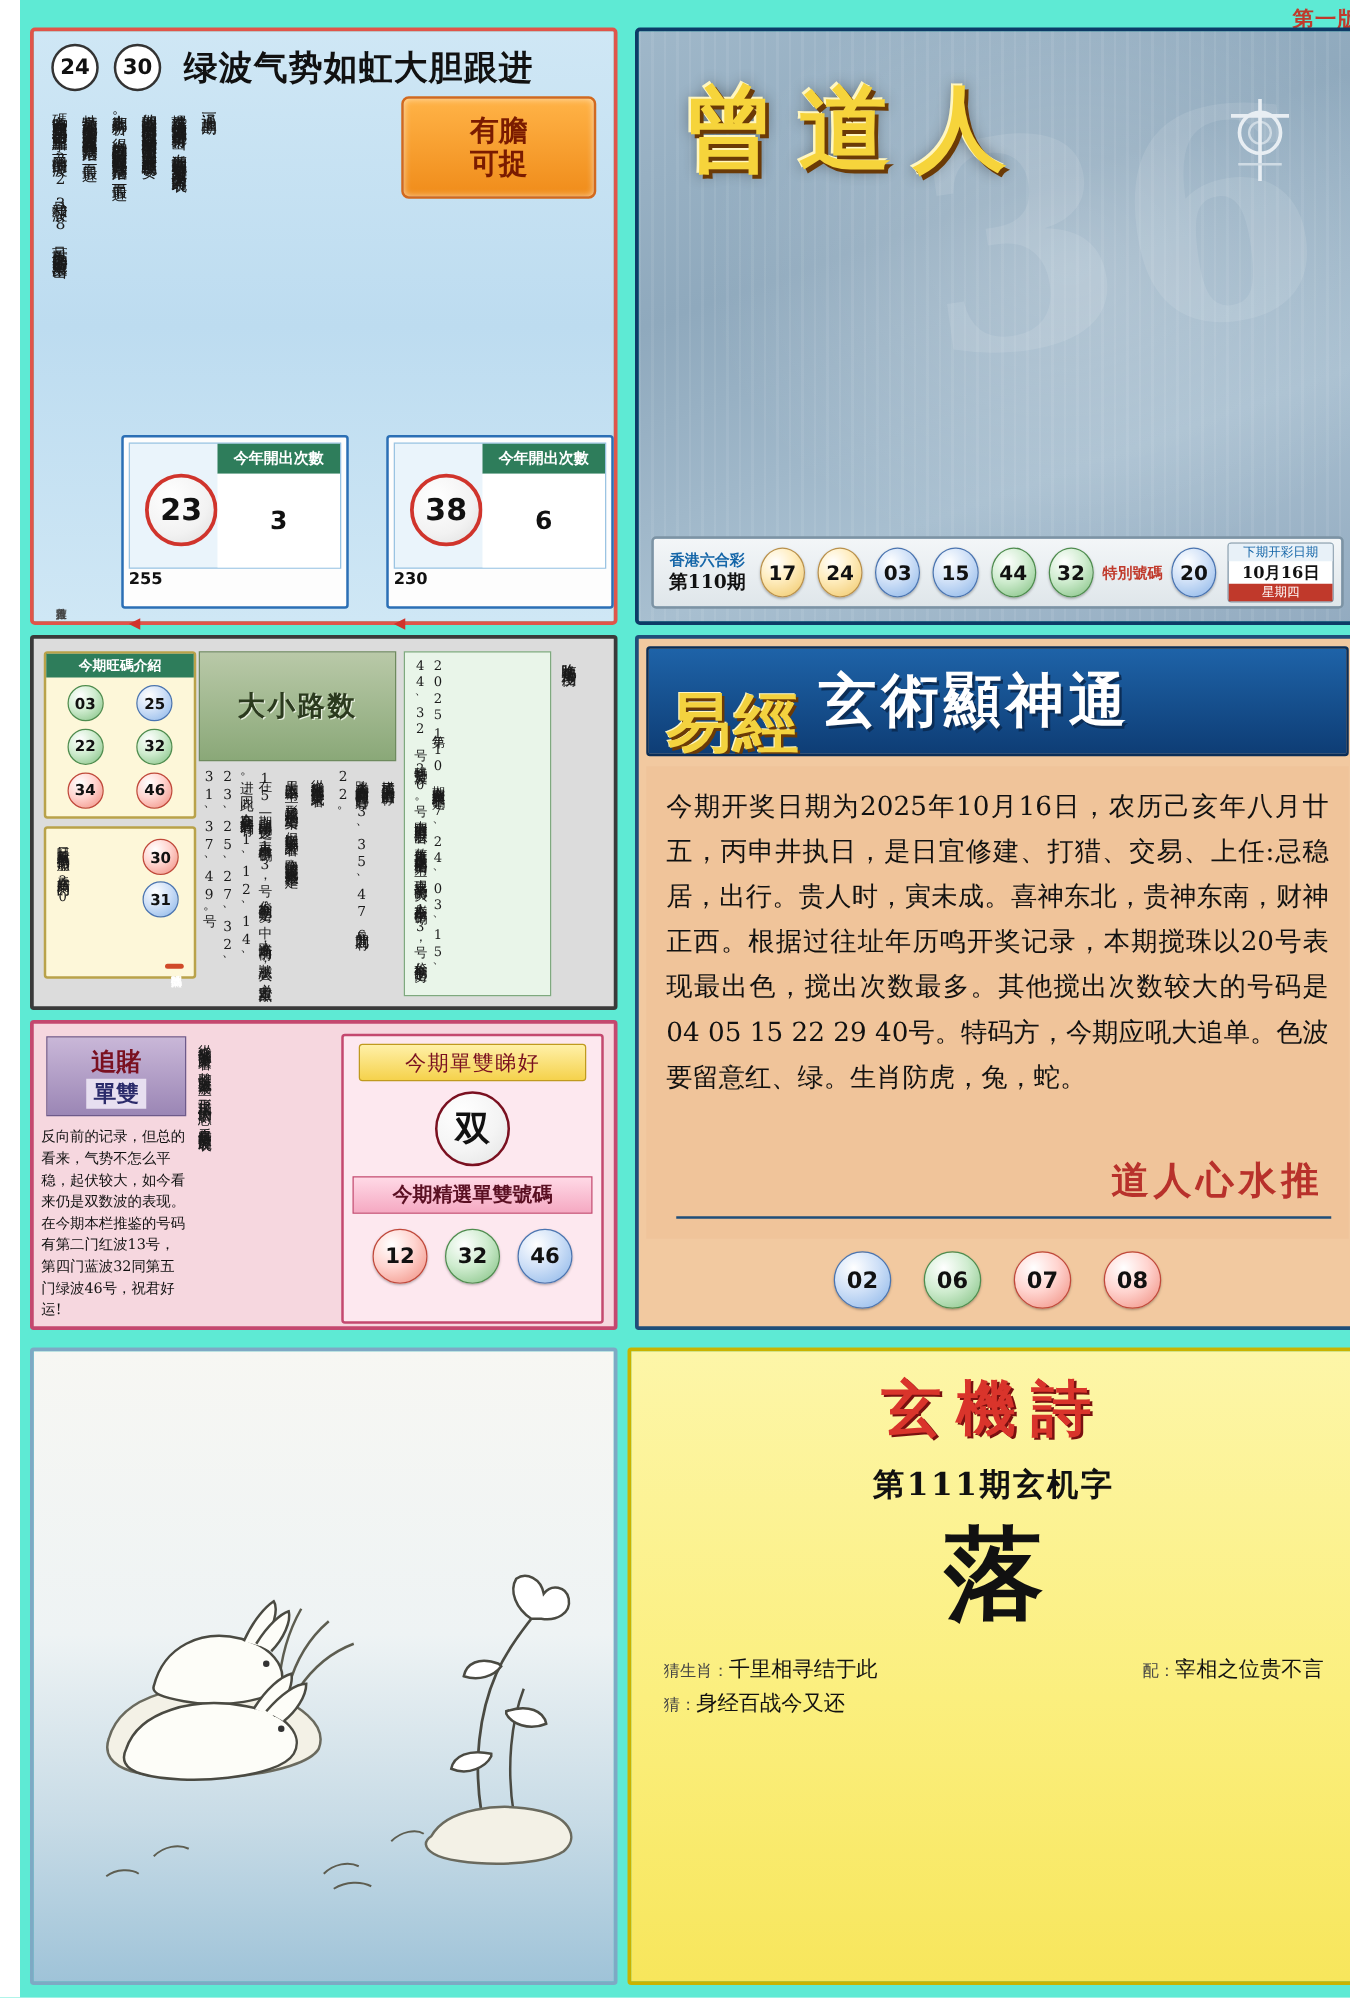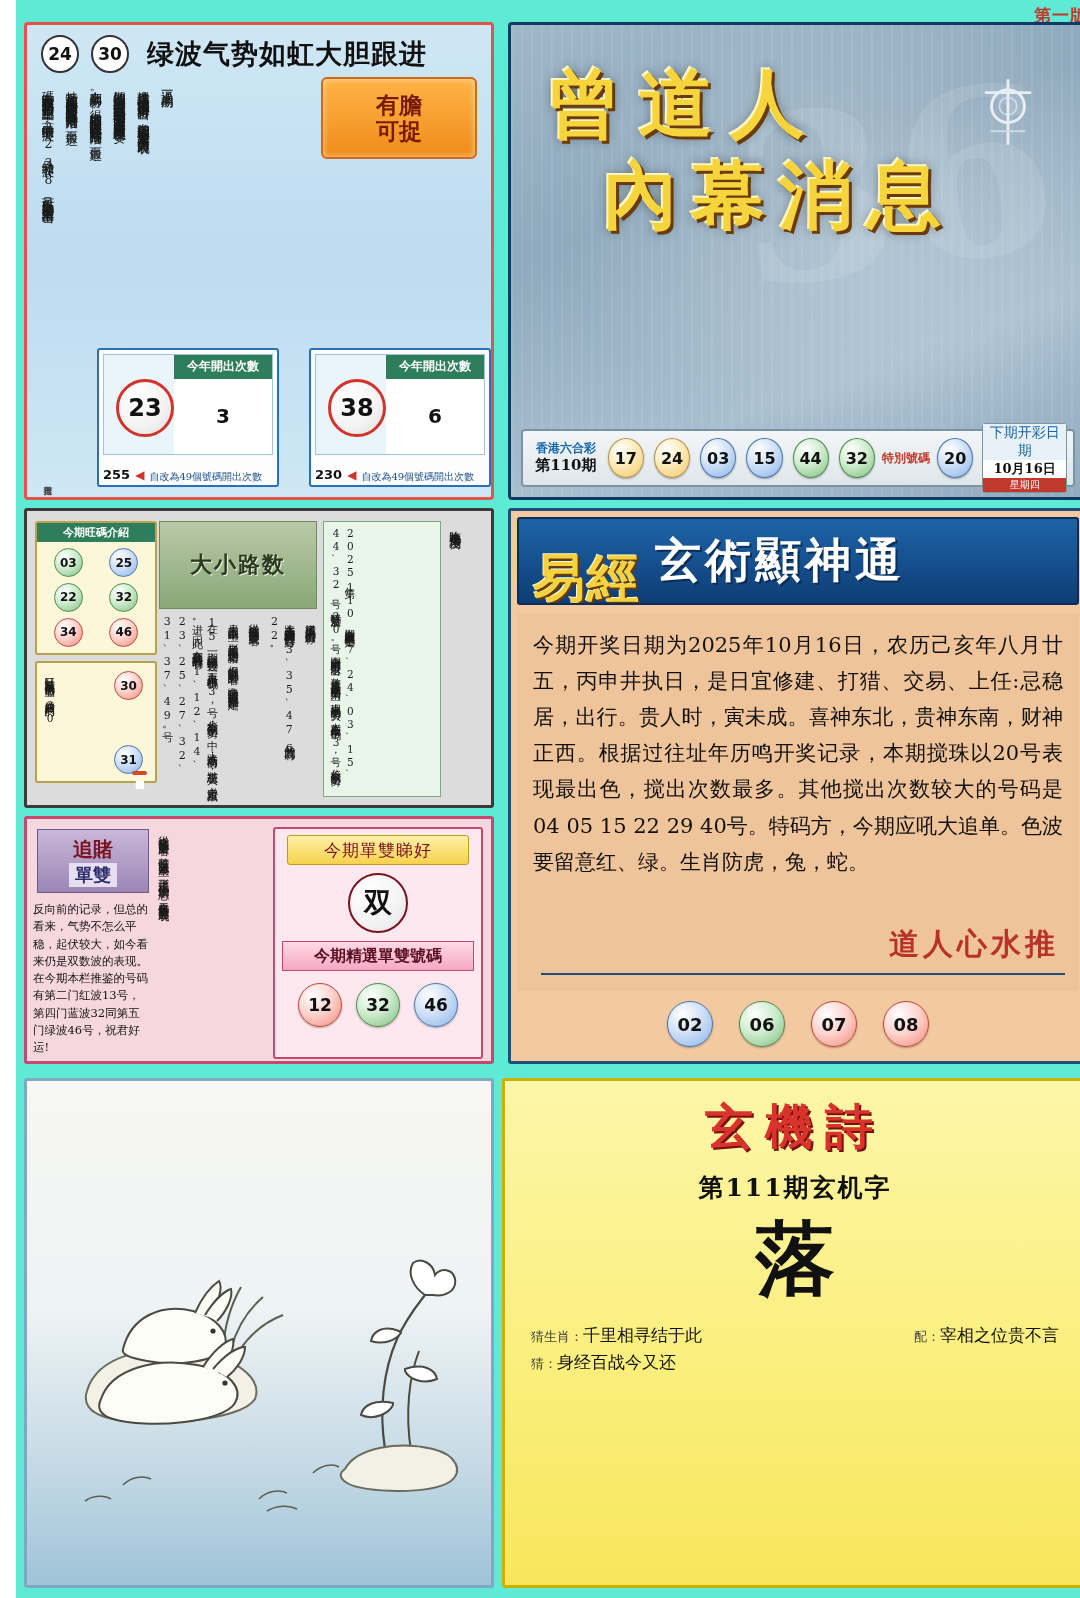--- a/index.html
+++ b/index.html
@@ -82,22 +82,22 @@
     background:#2e7d5b;color:#fff;font-size:12px;font-weight:bold;
     padding:4px 2px;text-align:center;line-height:1.3;
     font-family:"DejaVu Serif",serif;
   }
   .stat-value{
     flex:1;display:flex;align-items:center;justify-content:center;
     font-size:20px;font-weight:bold;color:#111;background:#fff;
   }
   .stat-foot{
     position:absolute;left:4px;right:4px;bottom:3px;height:26px;
-    display:flex;align-items:flex-end;gap:5px;
-    font-size:11px;color:#111;
+    display:flex;align-items:flex-start;gap:20px;
+    font-size:11px;color:#111;flex-direction:column;
   }
   .stat-foot .num{font-weight:bold;font-size:13px;}
   .stat-foot .arrow{color:#d0342c;font-size:12px;}
   .stat-foot .cn{font-size:10px;line-height:1.15;color:#1a4f8a;font-family:"DejaVu Serif",serif;}
   #stat1{left:70px;}
   #stat2{left:282px;}
   .sig{
     position:absolute;left:14px;bottom:18px;
     font-size:9px;color:#444;writing-mode:vertical-rl;text-orientation:upright;
     font-family:"DejaVu Serif",serif;
@@ -164,21 +164,21 @@
   .ball.blue{background:radial-gradient(circle at 34% 28%,#ffffff,#cfe0f7 45%,#89b4e8);border-color:#4a74b0;}
   .ball.red{background:radial-gradient(circle at 34% 28%,#ffffff,#ffd4cf 45%,#ef8a7c);border-color:#c0483a;}
   #rb-special{
     width:58px;text-align:center;color:#c0392b;font-weight:bold;font-size:12px;
     font-family:"DejaVu Serif",serif;line-height:1.2;
   }
   #rb-date{
     width:92px;margin-left:4px;text-align:center;border:1px solid #7c93a4;
     background:#fff;border-radius:3px;font-family:"DejaVu Serif",serif;
   }
-  #rb-date .d0{font-size:14px;color:#1566a8;background:#e8f1f8;}
+  #rb-date .d0{font-size:10px;color:#1566a8;background:#e8f1f8;}
   #rb-date .d1{font-size:13px;font-weight:bold;color:#111;}
   #rb-date .d2{font-size:10px;color:#fff;background:#c0392b;}
 
   
   #panel-mid{
     left:8px;top:508px;width:470px;height:300px;
     background:#dcdcdc;border:3px solid #3a3a3a;border-radius:3px;
     padding:5px;box-sizing:border-box;
   }
   .mini-head{
@@ -204,21 +204,21 @@
   .tag-v{
     position:absolute;writing-mode:vertical-rl;text-orientation:upright;
     font-size:9px;color:#fff;background:#d04a2a;padding:2px 1px;border-radius:2px;
     font-family:"DejaVu Serif",serif;
   }
   #mid-box2{
     position:absolute;left:8px;top:150px;width:118px;height:118px;
     background:#fdf7d9;border:2px solid #b9a24a;border-radius:3px;
   }
   #mid-box2 .bb{position:absolute;right:12px;top:8px;}
-  #mid-box2 .bb2{position:absolute;right:12px;top:42px;margin-top:40px;}
+  #mid-box2 .bb2{position:absolute;right:12px;top:42px;}
   #mid-box2 .txt{
     position:absolute;left:6px;top:6px;
   }
   #mid-art{
     position:absolute;left:132px;top:10px;width:156px;height:86px;
     background:linear-gradient(180deg,#b9c9a8,#8aa878);
     border:1px solid #6e8a5e;
     display:flex;align-items:center;justify-content:center;
     font-family:"DejaVu Serif",serif;color:#2b3a1e;font-size:22px;font-weight:bold;
     letter-spacing:2px;
@@ -449,21 +449,20 @@
     <svg id="banner-emblem" viewBox="0 0 60 72">
       <circle cx="30" cy="30" r="17" fill="none" stroke="#e8eef3" stroke-width="3"></circle>
       <circle cx="30" cy="30" r="9" fill="none" stroke="#cfdbe4" stroke-width="2"></circle>
       <line x1="30" y1="2" x2="30" y2="70" stroke="#e8eef3" stroke-width="3"></line>
       <line x1="6" y1="16" x2="54" y2="16" stroke="#e8eef3" stroke-width="3"></line>
       <line x1="12" y1="56" x2="48" y2="56" stroke="#cfdbe4" stroke-width="2"></line>
     </svg>
 
     <div id="banner-title">
       <div id="banner-l1">曾道人</div>
-      <div id="banner-l2">內幕消息</div>
     </div>
 
     <div id="result-bar">
       <div id="rb-left">
         <div class="l1">香港六合彩</div>
         <div class="l2">第110期</div>
       </div>
       <div class="ball">17</div>
       <div class="ball">24</div>
       <div class="ball blue">03</div>

